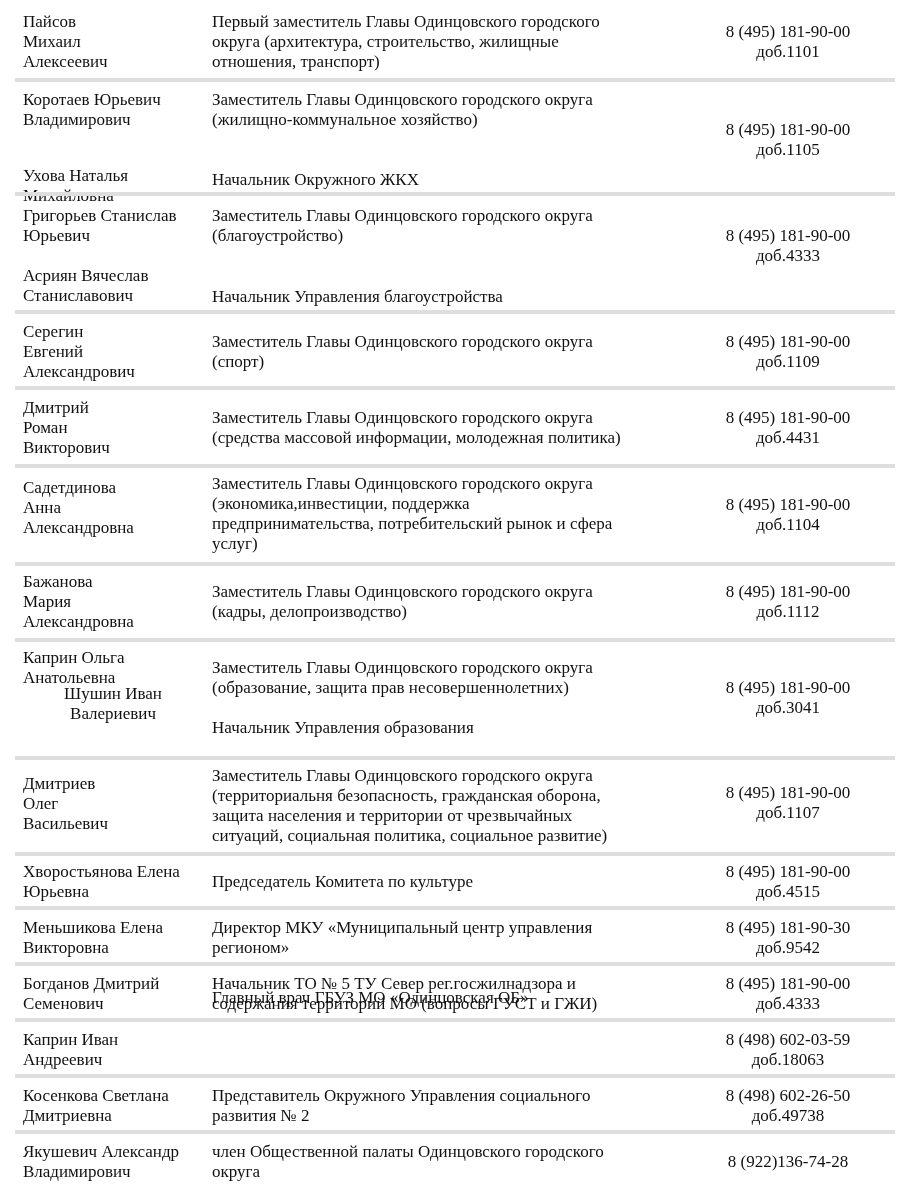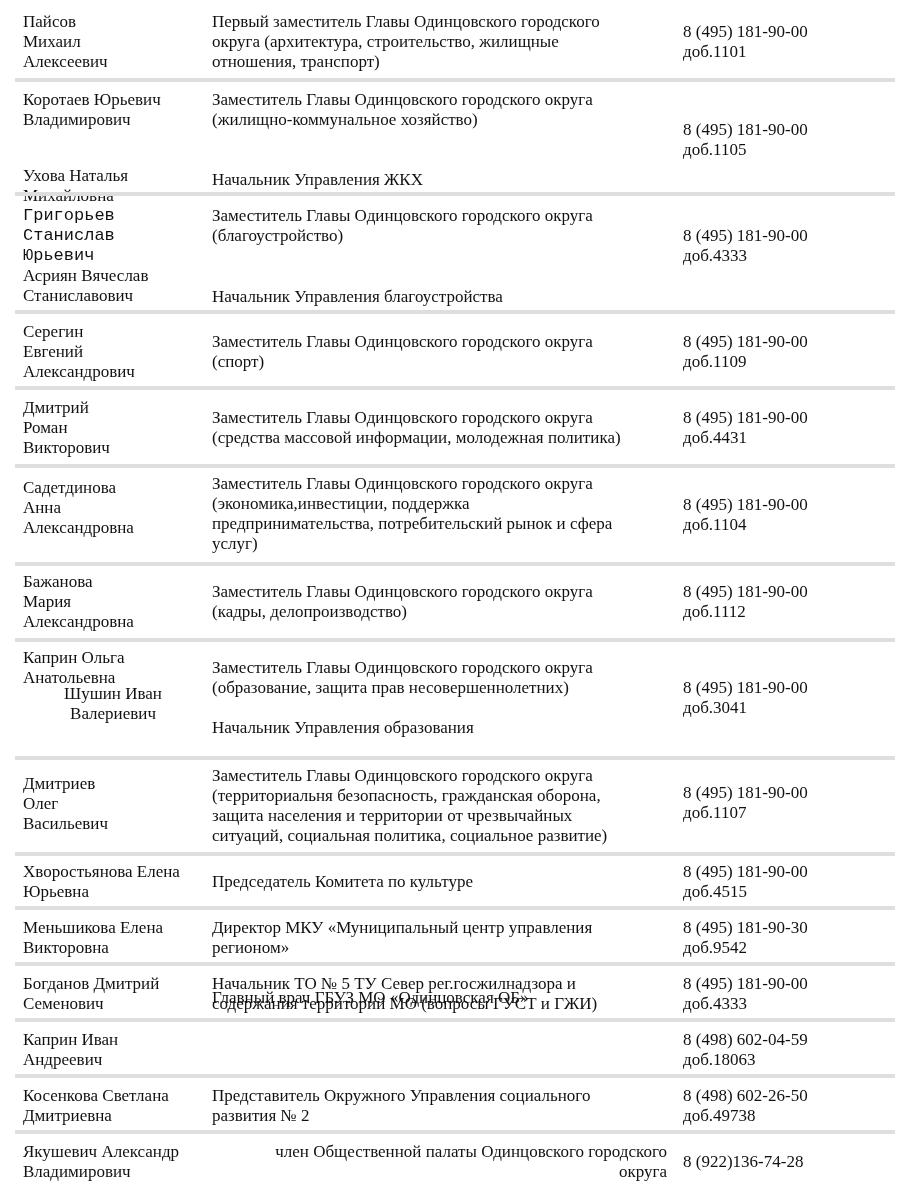--- a/index.html
+++ b/index.html
@@ -31,21 +31,21 @@
       width: 880px;
       height: 4px;
       background: #dedede;
     }
     .cell {
       position: absolute;
       white-space: pre-line;
     }
     .name { left: 23px; width: 180px; }
     .pos  { left: 212px; width: 455px; font-family: Liberation Serif, serif; }
-    .phone { left: 683px; width: 210px; }
+    .phone { left: 683px; width: 210px; text-align: center; }
   </style>
 </head>
 <body>
 
 <div class="table" id="table">
     <div class="row" style="top: 0px;">
       <div class="cell name" style="top: 12px;">Пайсов
 Михаил
 Алексеевич</div>
       <div class="cell pos" style="top: 12px;">Первый заместитель Главы Одинцовского городского
@@ -54,26 +54,26 @@
       <div class="cell phone" style="top: 22px;"><div>8 (495) 181-90-00</div><div>доб.1101</div></div>
       <div class="sep" style="top: 78px;"></div>
     </div>
     <div class="row" style="top: 0px;">
       <div class="cell name" style="top: 90px;">Коротаев Юрьевич
 Владимирович</div>
       <div class="cell name" style="top: 166px;">Ухова Наталья
 Михайловна</div>
       <div class="cell pos" style="top: 90px;">Заместитель Главы Одинцовского городского округа
 (жилищно-коммунальное хозяйство)</div>
-      <div class="cell pos" style="top: 170px;">Начальник Управления ЖКХ</div>
+      <div class="cell pos" style="top: 170px;">Начальник Окружного ЖКХ</div>
       <div class="cell phone" style="top: 120px;"><div>8 (495) 181-90-00</div><div>доб.1105</div></div>
       <div class="sep" style="top: 192px;"></div>
     </div>
     <div class="row" style="top: 0px;">
-      <div class="cell name" style="top: 206px; font-family: Liberation Mono, monospace;">Григорьев  Станислав
+      <div class="cell name" style="top: 206px;">Григорьев  Станислав
 Юрьевич</div>
       <div class="cell name" style="top: 266px;">Асриян Вячеслав
 Станиславович</div>
       <div class="cell pos" style="top: 206px;">Заместитель Главы Одинцовского городского округа
 (благоустройство)</div>
       <div class="cell pos" style="top: 287px;">Начальник Управления благоустройства</div>
       <div class="cell phone" style="top: 226px;"><div>8 (495) 181-90-00</div><div>доб.4333</div></div>
       <div class="sep" style="top: 310px;"></div>
     </div>
     <div class="row" style="top: 0px;">
@@ -156,31 +156,31 @@
 Семенович</div>
       <div class="cell pos" style="top: 974px;">Начальник ТО № 5 ТУ Север рег.госжилнадзора и
 содержания территорий МО (вопросы ГУСТ и ГЖИ)</div>
       <div class="cell phone" style="top: 974px;"><div>8 (495) 181-90-00</div><div>доб.4333</div></div>
       <div class="sep" style="top: 1018px;"></div>
     </div>
     <div class="row" style="top: 0px;">
       <div class="cell name" style="top: 1030px;">Каприн Иван
 Андреевич</div>
       <div class="cell pos" style="top: 988px;">Главный врач ГБУЗ МО «Одинцовская ОБ»</div>
-      <div class="cell phone" style="top: 1030px;"><div>8 (498) 602-04-59</div><div>доб.18063</div></div>
+      <div class="cell phone" style="top: 1030px;"><div>8 (498) 602-03-59</div><div>доб.18063</div></div>
       <div class="sep" style="top: 1074px;"></div>
     </div>
     <div class="row" style="top: 0px;">
       <div class="cell name" style="top: 1086px;">Косенкова Светлана
 Дмитриевна</div>
       <div class="cell pos" style="top: 1086px;">Представитель Окружного Управления социального
 развития № 2</div>
       <div class="cell phone" style="top: 1086px;"><div>8 (498) 602-26-50</div><div>доб.49738</div></div>
       <div class="sep" style="top: 1130px;"></div>
     </div>
     <div class="row" style="top: 0px;">
       <div class="cell name" style="top: 1142px;">Якушевич Александр
 Владимирович</div>
-      <div class="cell pos" style="top: 1142px; text-align: right;">член Общественной палаты Одинцовского  городского
+      <div class="cell pos" style="top: 1142px;">член Общественной палаты Одинцовского  городского
 округа</div>
       <div class="cell phone" style="top: 1152px;"><div>8 (922)136-74-28</div></div>
     </div>
   </div>
 
 </body></html>

